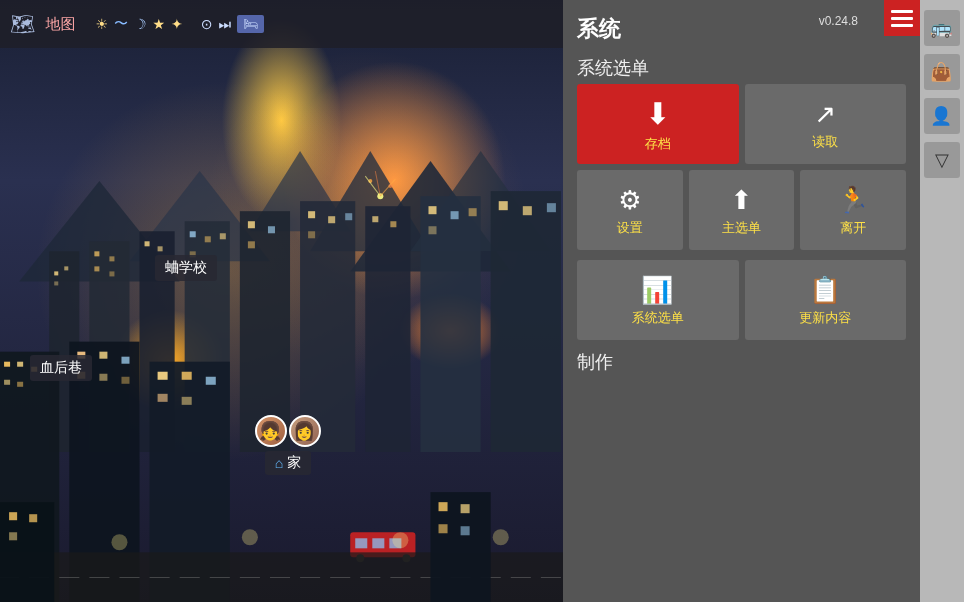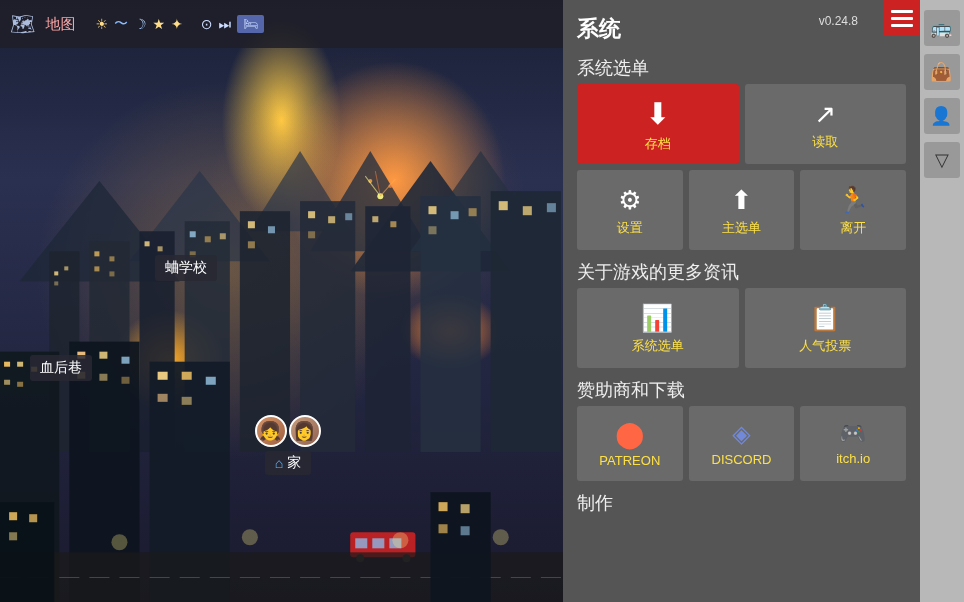--- a/index.html
+++ b/index.html
@@ -538,49 +538,31 @@
           <span class="btn-label">主选单</span>
         </button>
         <button class="system-btn">
           <span class="btn-icon" style="font-size:26px;">🏃</span>
           <span class="btn-label">离开</span>
         </button>
       </div>
     </div>
 
     <div id="game-info-section">
-      <div class="section-label">关于游戏的更多资讯</div>
       <div class="btn-grid btn-grid-2">
         <button class="system-btn">
           <span class="btn-icon" style="font-size:26px;">📊</span>
           <span class="btn-label">系统选单</span>
         </button>
         <button class="system-btn">
           <span class="btn-icon" style="font-size:26px;">📋</span>
-          <span class="btn-label">人气投票</span>
+          <span class="btn-label">更新内容</span>
         </button>
       </div>
     </div>
 
-    <div id="sponsor-section">
-      <div class="section-label">赞助商和下载</div>
-      <div class="btn-grid btn-grid-3">
-        <button class="system-btn">
-          <span class="btn-icon patreon-icon" style="font-size:26px; color:#ff6644;">⬤</span>
-          <span class="btn-label">PATREON</span>
-        </button>
-        <button class="system-btn">
-          <span class="btn-icon discord-icon" style="font-size:24px; color:#7289da;">◈</span>
-          <span class="btn-label">DISCORD</span>
-        </button>
-        <button class="system-btn">
-          <span class="btn-icon itch-icon" style="font-size:22px; color:white;">🎮</span>
-          <span class="btn-label">itch.io</span>
-        </button>
-      </div>
-    </div>
 
     <div id="credits-section">
       <div class="section-label">制作</div>
     </div>
 
   </div>
 </div>
 
 </body></html>

